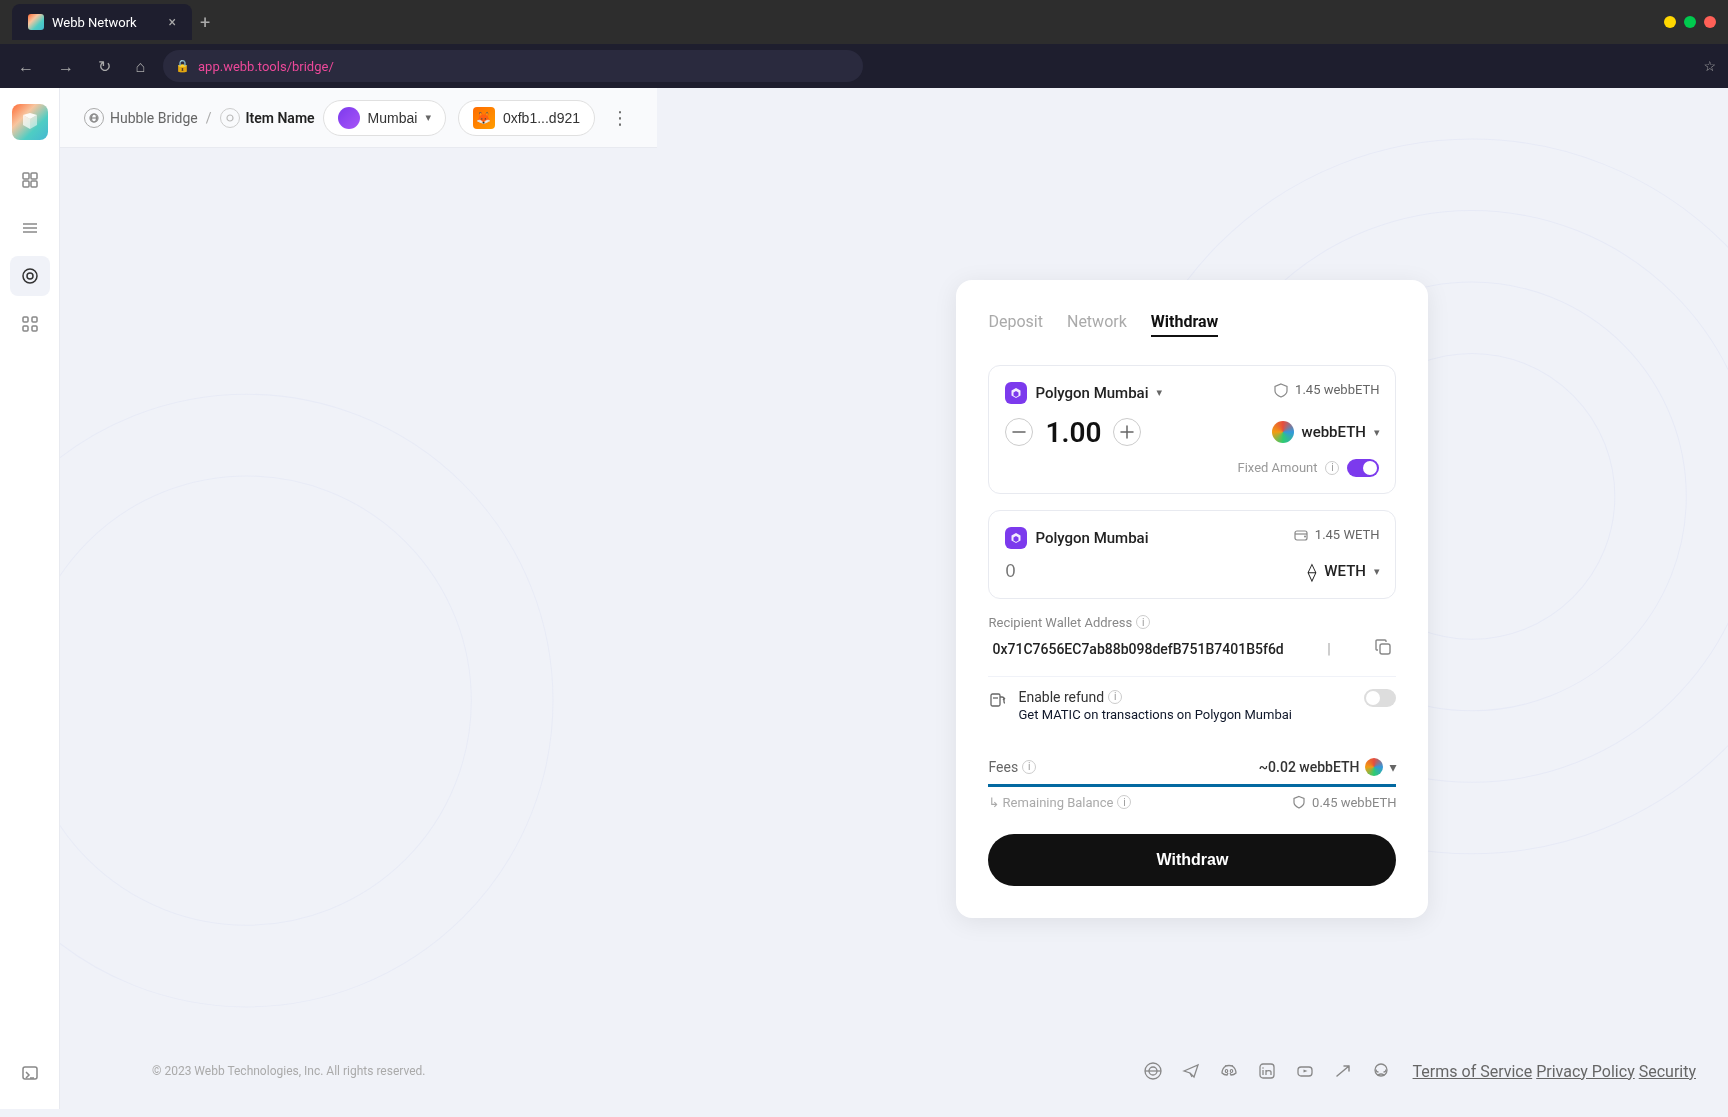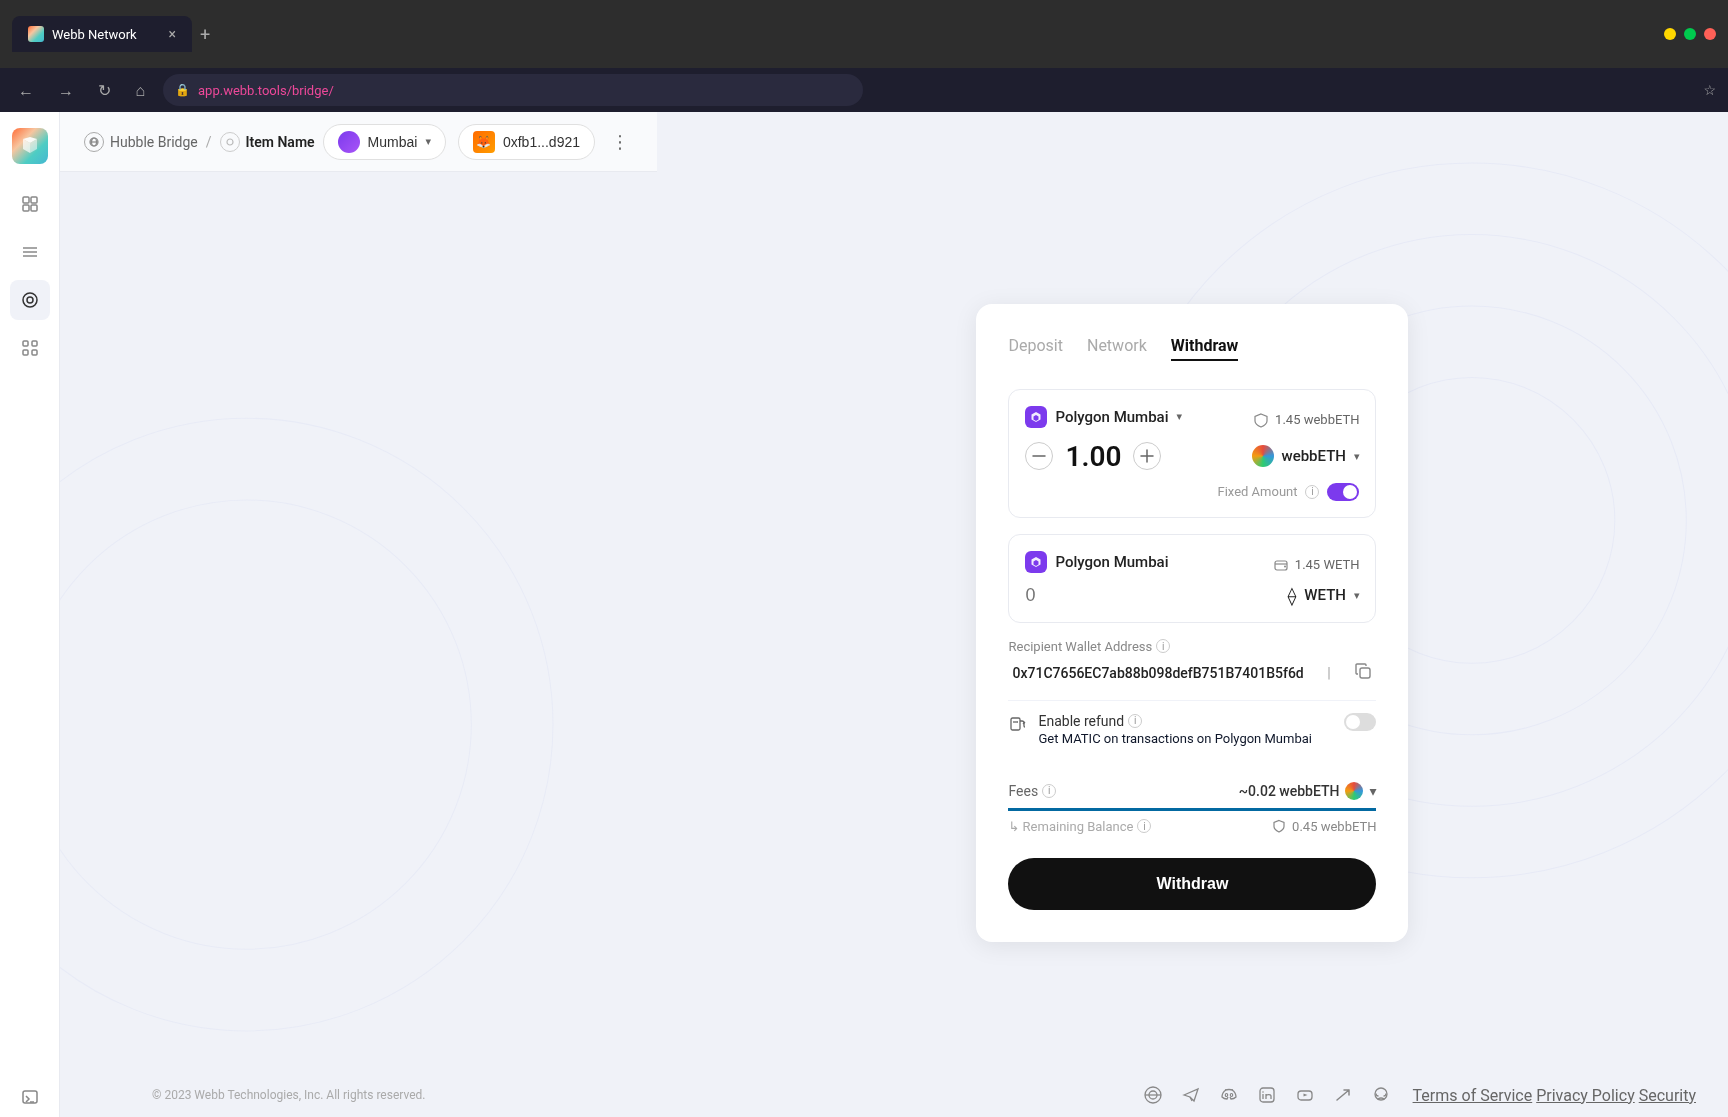--- a/index.html
+++ b/index.html
@@ -9,21 +9,21 @@
       background: #f0f2f8;
       width: 1728px;
       height: 1117px;
       overflow: hidden;
       position: relative;
     }
 
     
     .browser-chrome {
       background: #2d2d2d;
-      height: 68px;
+      height: 44px;
       display: flex;
       align-items: center;
       padding: 0 12px;
       gap: 8px;
     }
 
     .tab-bar {
       display: flex;
       align-items: center;
       gap: 4px;
@@ -283,21 +283,21 @@
       justify-content: center;
       position: relative;
       z-index: 1;
     }
 
     .card {
       background: #fff;
       border-radius: 16px;
       box-shadow: 0 4px 24px rgba(0,0,0,0.08);
       padding: 32px;
-      width: 432px;
+      width: 472px;
       min-height: 580px;
     }
 
     .tabs-row {
       display: flex;
       gap: 24px;
       margin-bottom: 28px;
     }
 
     .tab-label {
@@ -316,21 +316,21 @@
     
     .section-box {
       border: 1px solid #e8eaf0;
       border-radius: 12px;
       padding: 16px;
       margin-bottom: 16px;
     }
 
     .section-header {
       display: flex;
-      align-items: flex-end;
+      align-items: flex-start;
       justify-content: space-between;
       margin-bottom: 12px;
     }
 
     .chain-selector {
       display: flex;
       align-items: center;
       gap: 8px;
       cursor: pointer;
       font-size: 15px;

